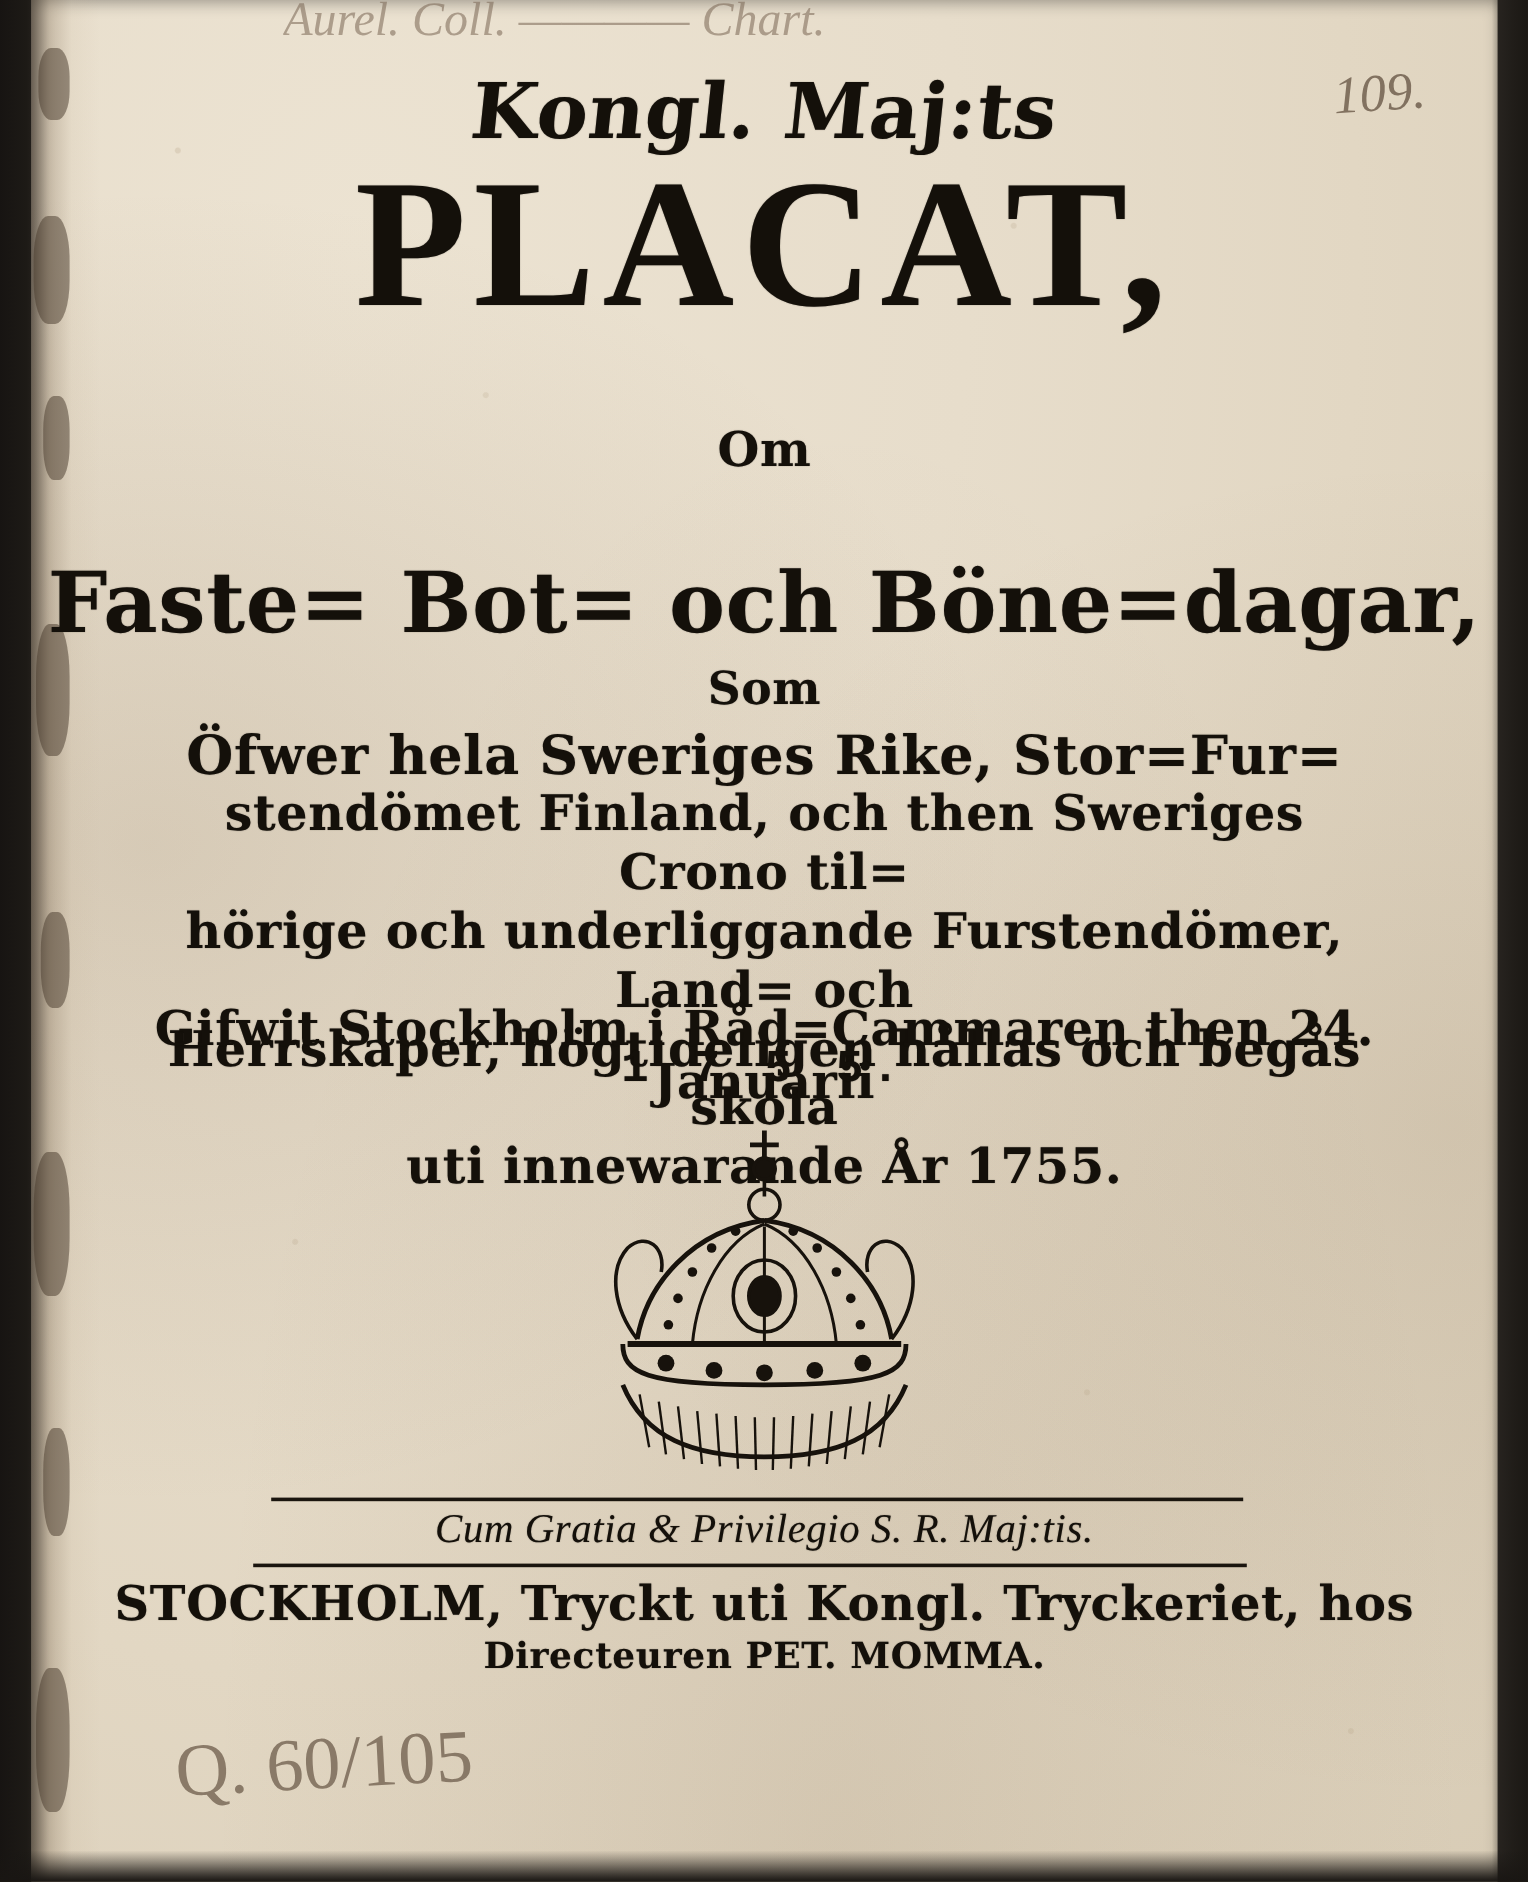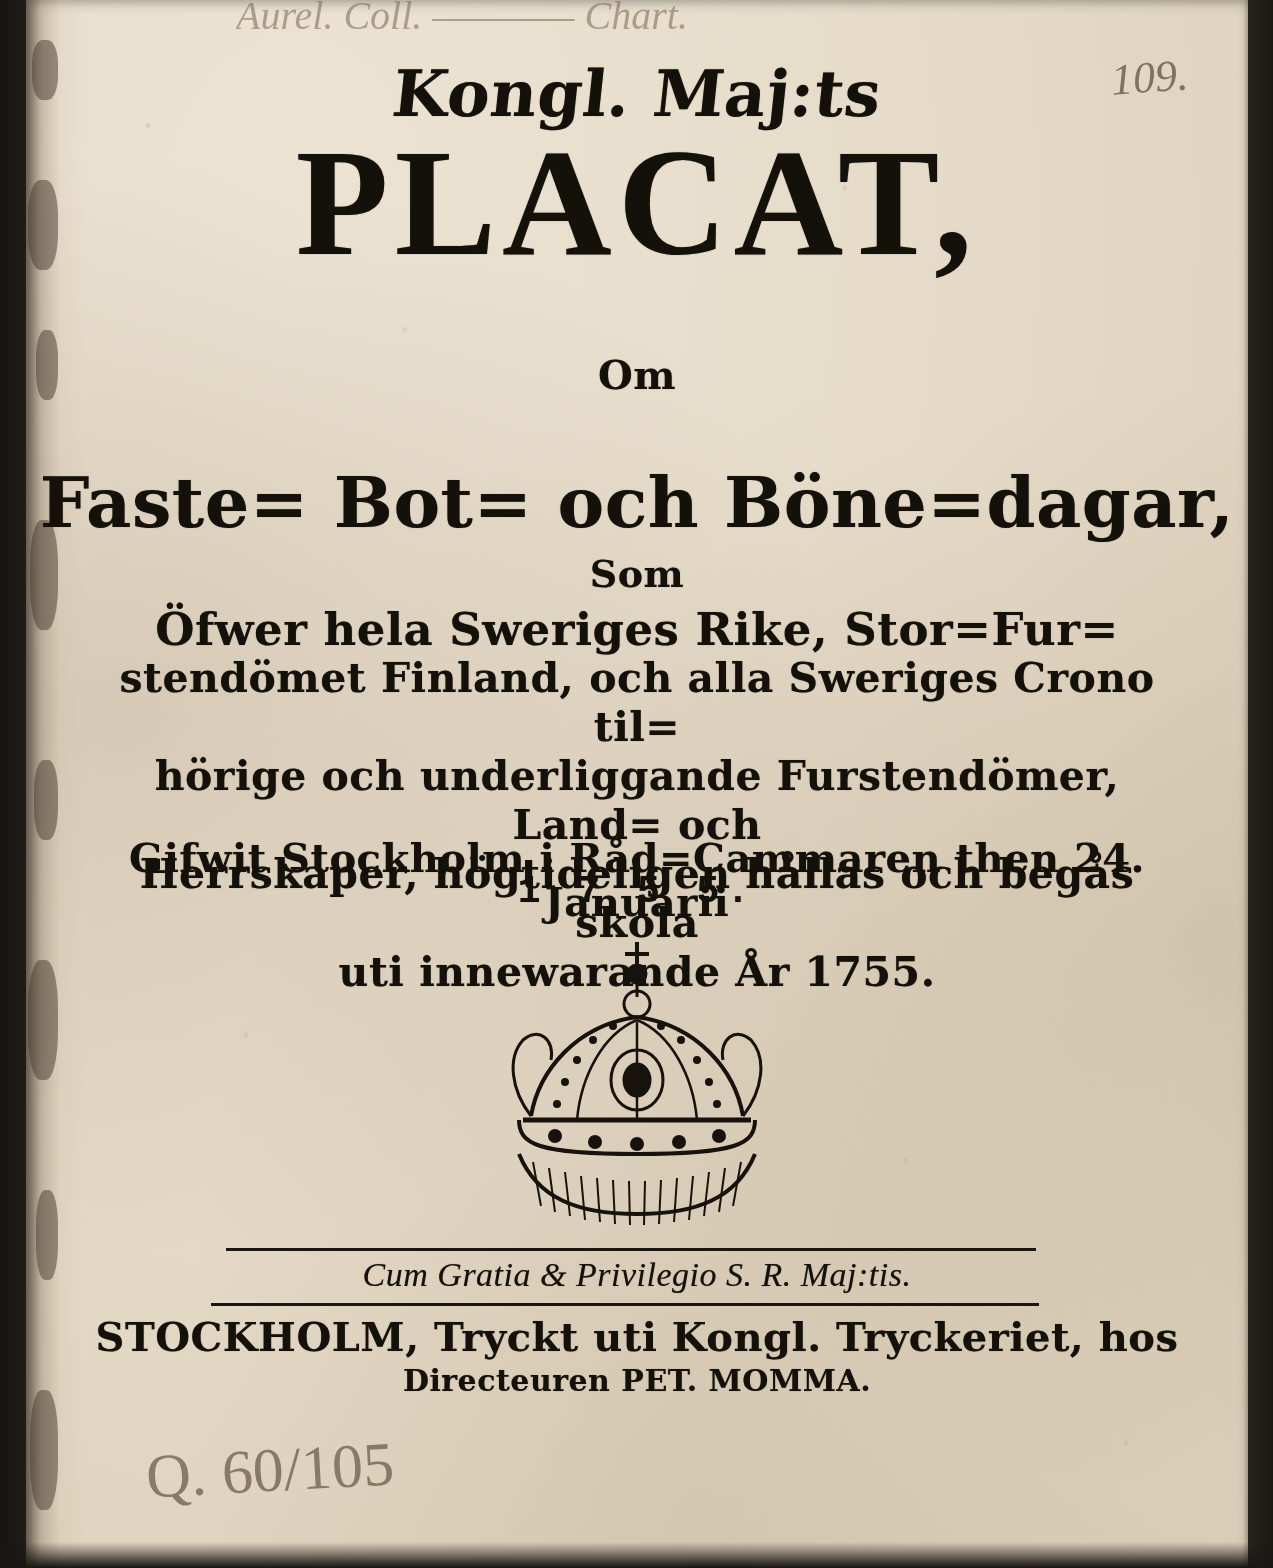--- a/index.html
+++ b/index.html
@@ -185,21 +185,21 @@
     <div class="ink frak line1">Kongl. Maj:ts</div>
 
     <div class="ink placat">PLACAT,</div>
 
     <div class="ink frak om">Om</div>
     <div class="ink frak l-faste">Faste= Bot= och Böne=dagar,</div>
     <div class="ink frak som">Som</div>
 
     <div class="ink frak block">
       <span class="r">Öfwer hela Sweriges Rike, Stor=Fur=</span>
-      <span class="r r-sm">stendömet Finland, och alla Sweriges Crono til=</span>
+      <span class="r r-sm">stendömet Finland, och then Sweriges Crono til=</span>
       <span class="r r-sm">hörige och underliggande Furstendömer, Land= och</span>
       <span class="r r-sm">Herrskaper, högtideligen hållas och begås skola</span>
       <span class="r r-sm">uti innewarande År 1755.</span>
     </div>
 
     <div class="ink frak given">Gifwit Stockholm i Råd=Cammaren then 24. Januarii</div>
     <div class="ink year">1 7 5 5.</div>
 
     <div class="crown">
       <svg viewBox="0 0 420 300" width="420" height="300" aria-hidden="true">

